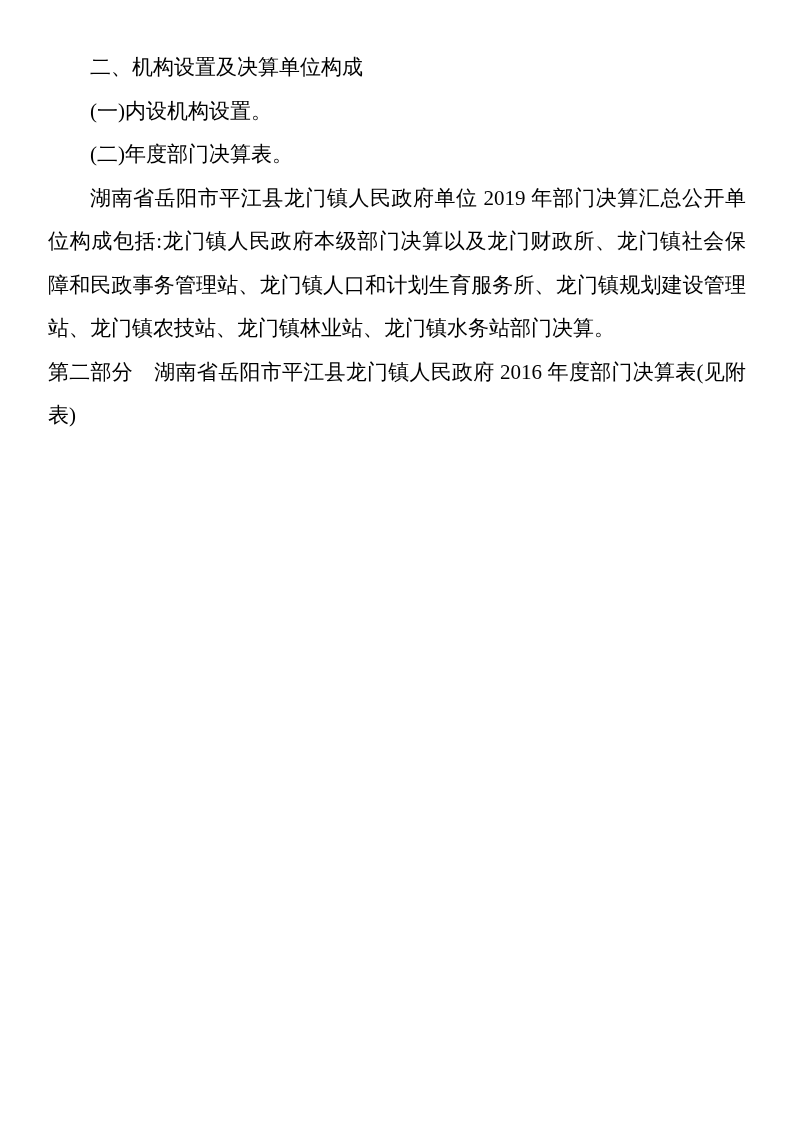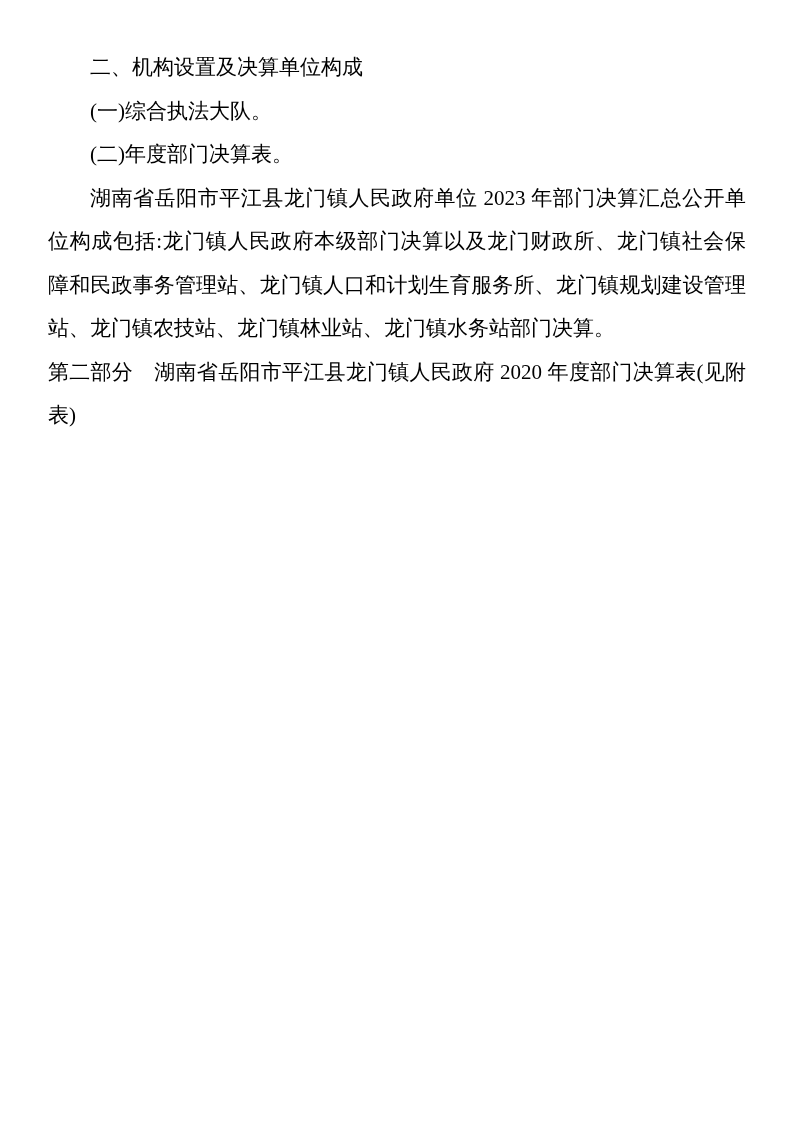--- a/index.html
+++ b/index.html
@@ -37,17 +37,17 @@
   .part-heading {
     font-weight: bold;
     text-indent: 0;
   }
 </style>
 </head>
 <body>
 
 <div class="page">
   <h2 class="heading indent">二、机构设置及决算单位构成</h2>
-  <p class="indent">(一)综合执法大队。</p>
+  <p class="indent">(一)内设机构设置。</p>
   <p class="indent">(二)年度部门决算表。</p>
-  <p class="indent">湖南省岳阳市平江县龙门镇人民政府单位 2023 年部门决算汇总公开单位构成包括:龙门镇人民政府本级部门决算以及龙门财政所、龙门镇社会保障和民政事务管理站、龙门镇人口和计划生育服务所、龙门镇规划建设管理站、龙门镇农技站、龙门镇林业站、龙门镇水务站部门决算。</p>
-  <p class="part-heading">第二部分　湖南省岳阳市平江县龙门镇人民政府 2020 年度部门决算表(见附表)</p>
+  <p class="indent">湖南省岳阳市平江县龙门镇人民政府单位 2019 年部门决算汇总公开单位构成包括:龙门镇人民政府本级部门决算以及龙门财政所、龙门镇社会保障和民政事务管理站、龙门镇人口和计划生育服务所、龙门镇规划建设管理站、龙门镇农技站、龙门镇林业站、龙门镇水务站部门决算。</p>
+  <p class="part-heading">第二部分　湖南省岳阳市平江县龙门镇人民政府 2016 年度部门决算表(见附表)</p>
 </div>
 
 </body></html>

